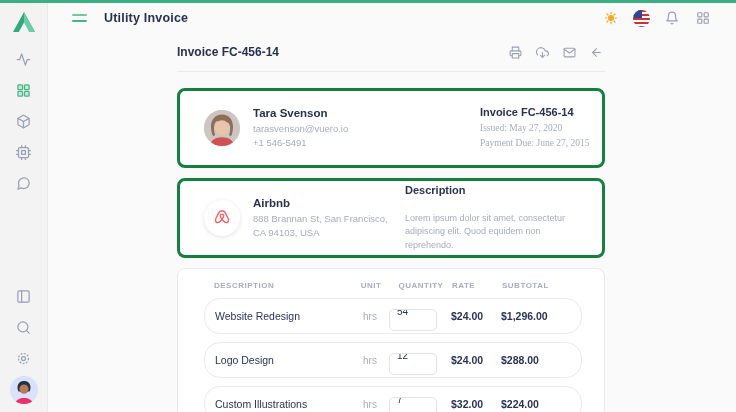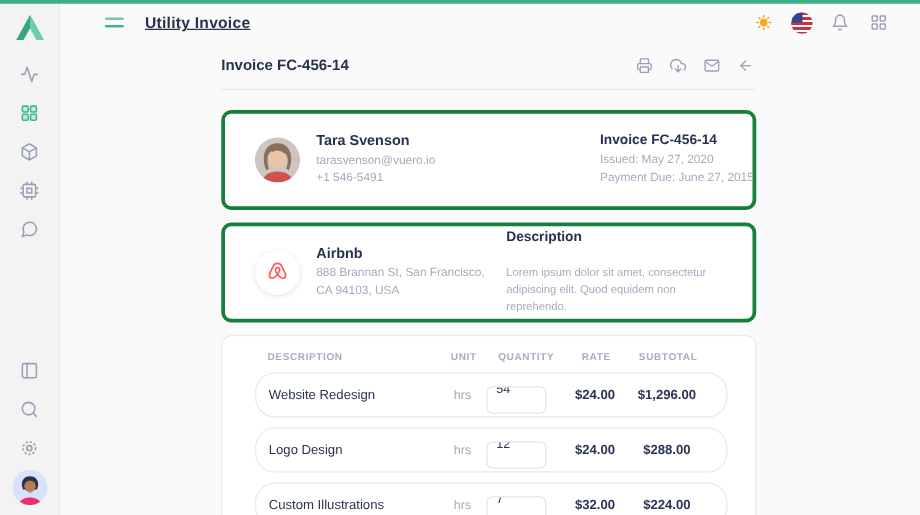--- a/index.html
+++ b/index.html
@@ -24,22 +24,22 @@
     width:32px; height:31px; display:flex; align-items:center; justify-content:center;
     color:#9aa0b5; cursor:pointer; border-radius:8px;
   }
   .side-icon svg { width:15px; height:15px; }
   .side-icon.active { color:#41b883; }
   .side-bottom { margin-top:auto; display:flex; flex-direction:column; align-items:center; }
   .side-avatar { width:28px; height:28px; border-radius:50%; overflow:hidden; margin:2px 0 8px; cursor:pointer; background:#d9e1fb; }
 
   
   .header {
-    position:absolute; top:3px; left:60px; right:0; height:30px;
-    display:flex; align-items:center; padding:12px 24px;text-decoration:underline;
+    position:absolute; top:3px; left:48px; right:0; height:30px;
+    display:flex; align-items:center; padding:12px 24px;
   }
   .hamburger { width:15px; display:flex; flex-direction:column; gap:4px; cursor:pointer; margin-right:17px; }
   .hamburger span { display:block; height:2px; border-radius:2px; background:#41b883; }
   .hamburger span:nth-child(2) { width:15px; }
   .hamburger span:nth-child(1) { width:15px; opacity:.75; }
   .app-title { font-size:12.5px; font-weight:bold; color:#283150; letter-spacing:.2px; }
   .header-right { margin-left:auto; display:flex; align-items:center; gap:13px; }
   .hicon { width:18px; height:18px; display:flex; align-items:center; justify-content:center; cursor:pointer; color:#9aa0b5; }
   .hicon svg { width:14px; height:14px; }
   .flag { width:17px; height:17px; border-radius:50%; overflow:hidden; position:relative;
@@ -62,33 +62,33 @@
   .card-2 { margin-top:10px; }
   .avatar-circle { width:36px; height:36px; border-radius:50%; overflow:hidden; flex:none; background:#cdc5c1; }
   .company-circle { width:36px; height:36px; border-radius:50%; flex:none; background:#fff;
                     box-shadow:0 1px 4px rgba(40,48,80,.14); display:flex; align-items:center; justify-content:center; }
   .company-circle svg { width:20px; height:20px; }
   .who { margin-left:13px; }
   .who-name { font-size:11.5px; font-weight:bold; color:#283150; margin-bottom:3px; }
   .who-sub { font-size:9.5px; color:#a7abbe; line-height:1.45; }
   .invoice-meta { margin-left:auto; width:122px; padding-right:4px; }
   .meta-title { font-size:11px; font-weight:bold; color:#283150; margin-bottom:3px; white-space:nowrap; }
-  .meta-line { font-size:9.5px; color:#a7abbe; line-height:1.5; white-space:nowrap; }
+  .meta-line { font-size:9.5px; color:#a7abbe; line-height:1.5; white-space:nowrap;font-family:Liberation Serif, serif; }
   .desc-block { margin-left:auto; width:197px; padding-right:20px; }
   .desc-title { font-size:11px; font-weight:bold; color:#283150; margin-bottom:3px; }
   .desc-body { font-size:9px; color:#a7abbe; line-height:1.5;margin-top:16px; }
 
   
   .table-panel { background:#fff; border:1px solid #e9e9ef; border-radius:8px; margin-top:10px; padding:12px 0 14px; }
   .t-grid { display:grid; grid-template-columns:1fr 38px 62px 50px 65px; align-items:center; }
   .t-head { padding:0 37px 0 36px; }
   .t-head span { font-size:8px; font-weight:bold; color:#a8acbf; letter-spacing:.5px; }
   .th-unit,.td-unit { text-align:center; }
   .th-qty { text-align:center; }
-  .th-rate,.td-rate,.th-sub,.td-sub { text-align:center; }
+  .th-rate,.td-rate,.th-sub,.td-sub { text-align:left; }
   .t-row {
     margin:8px 22px 0 26px; padding:0 15px 0 10px; height:36px;
     border:1px solid #e9e9ef; border-radius:16px; background:#fff;
   }
   .t-row:first-of-type { margin-top:11px; }
   .td-desc { font-size:10.5px; color:#2a3356; font-weight:500; }
   .td-unit { font-size:10px; color:#a8acbf; }
   .qty-input {
     width:48px; height:22px; border:1px solid #e2e3ea; border-radius:5px;
     font-family:"Liberation Sans", sans-serif; font-size:10px; color:#2a3356;

